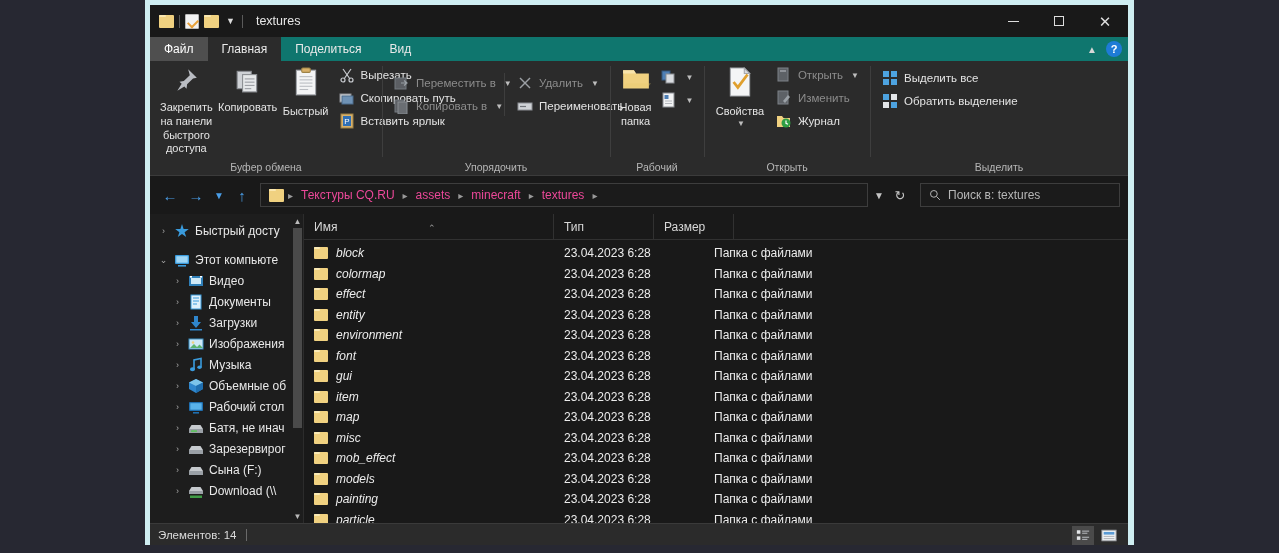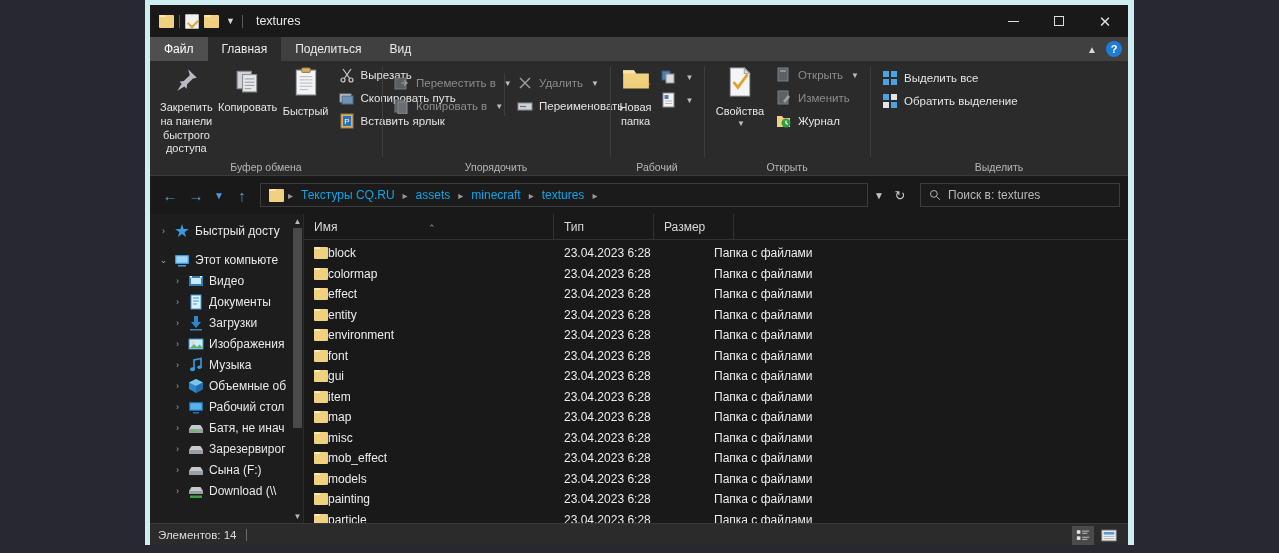--- a/index.html
+++ b/index.html
@@ -66,21 +66,21 @@
     width: 46px; height: 32px; display: flex; align-items: center; justify-content: center;
     color: #e2e2e2; font-size: 12px;
   }
   .glyph-min { width: 11px; height: 1px; background: #dedede; }
   .glyph-max { width: 10px; height: 10px; border: 1px solid #dedede; }
   .glyph-x { font-size: 15px; line-height: 1; color: #dedede; }
 
   
   .tabs {
     height: 24px; flex: 0 0 24px; display: flex; align-items: stretch;
-    background: #404040; position: relative;
+    background: #0f766e; position: relative;
   }
   .tab {
     display: flex; align-items: center; padding: 0 14px;
     font-size: 12px; color: #eaeaea;
   }
   .tab.file { background: #4f4f4f; color: #fff; }
   .tab.active { background: #2b2b2b; }
   .ribbon-right {
     position: absolute; right: 6px; top: 0; height: 24px;
     display: flex; align-items: center; gap: 9px;
@@ -135,21 +135,21 @@
   .navbtn {
     width: 24px; height: 24px; display: flex; align-items: center; justify-content: center;
     color: #4a9ee8; font-size: 15px;
   }
   .navbtn.small { font-size: 10px; width: 18px; }
   .crumbbox {
     flex: 1 1 auto; height: 24px; background: #1b1b1b;
     border: 1px solid #3d3d3d; display: flex; align-items: center;
     padding: 0 4px; gap: 1px; margin-left: 4px; min-width: 0;
   }
-  .crumb { font-size: 12px; color: #0ea5e9; padding: 0 6px; white-space: nowrap; }
+  .crumb { font-size: 12px; color: #ec4899; padding: 0 6px; white-space: nowrap; }
   .crumb-sep { color: #9a9a9a; font-size: 10px; padding: 0 1px; }
   .crumb-folder { margin: 0 2px 0 4px; }
   .addr-ctrls { display: flex; align-items: center; }
   .searchbox {
     flex: 0 0 200px; height: 24px; background: #1b1b1b; border: 1px solid #3d3d3d;
     display: flex; align-items: center; gap: 7px; padding: 0 8px; margin-left: 6px;
   }
   .search-ph { font-size: 12px; color: #b7b7b7; }
 
   
@@ -199,21 +199,21 @@
   .col.date { flex: 0 0 150px; }
   .col.type { flex: 0 0 100px; }
   .col.size { flex: 0 0 80px; }
   .sortmark {
     position: absolute; left: 124px; top: 1px; color: #9b9b9b; font-size: 9px;
   }
   .rows { flex: 1 1 auto; overflow: hidden; padding-top: 3px; }
   .row {
     height: 20.5px; display: flex; align-items: center; font-size: 12px; color: #ececec;
   }
-  .row .c-name { flex: 0 0 250px; display: flex; align-items: center; gap: 0; padding-left: 10px; }
+  .row .c-name { flex: 0 0 250px; display: flex; align-items: center; gap: 8px; padding-left: 10px; font-style: italic; }
   .row .c-date { flex: 0 0 150px; padding-left: 10px; }
   .row .c-type { flex: 0 0 100px; padding-left: 10px; white-space: nowrap; }
   .row .c-size { flex: 0 0 80px; padding-left: 10px; }
 
   .fico {
     width: 14px; height: 12px; position: relative; flex: 0 0 14px;
   }
   .fico::before {
     content: ""; position: absolute; inset: 0; background: #f0d180; border-radius: 1px;
   }

